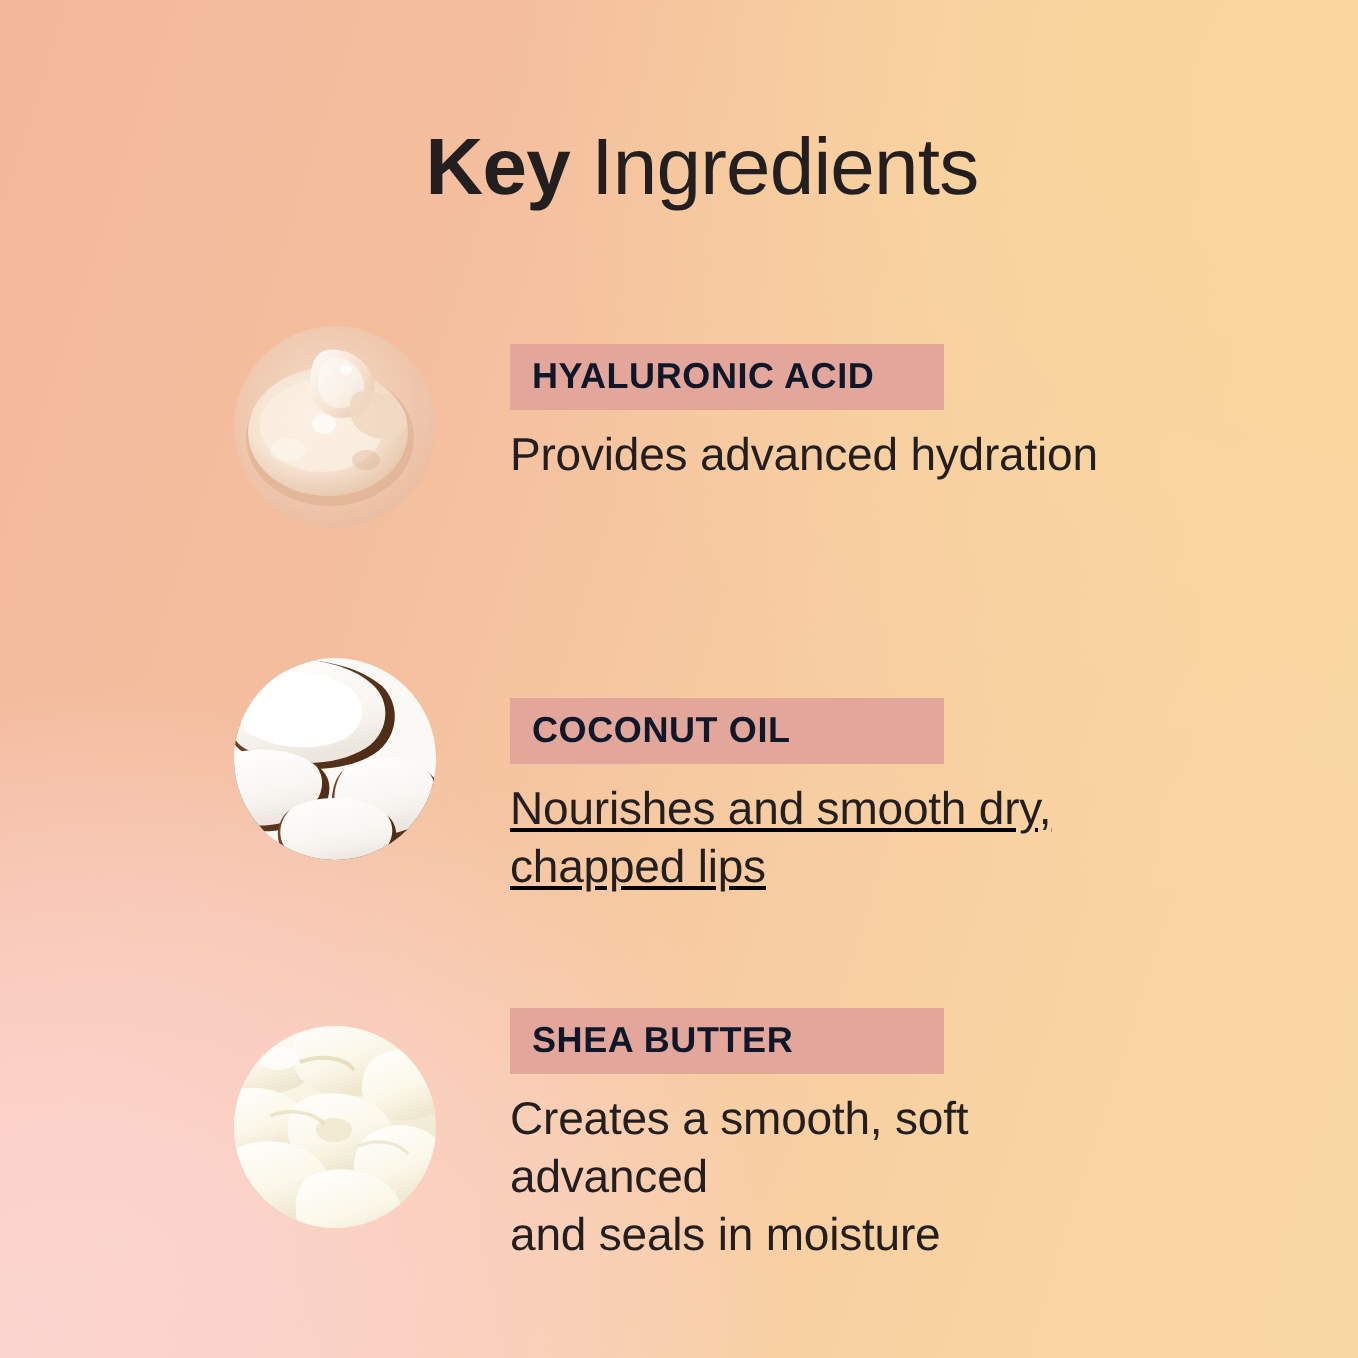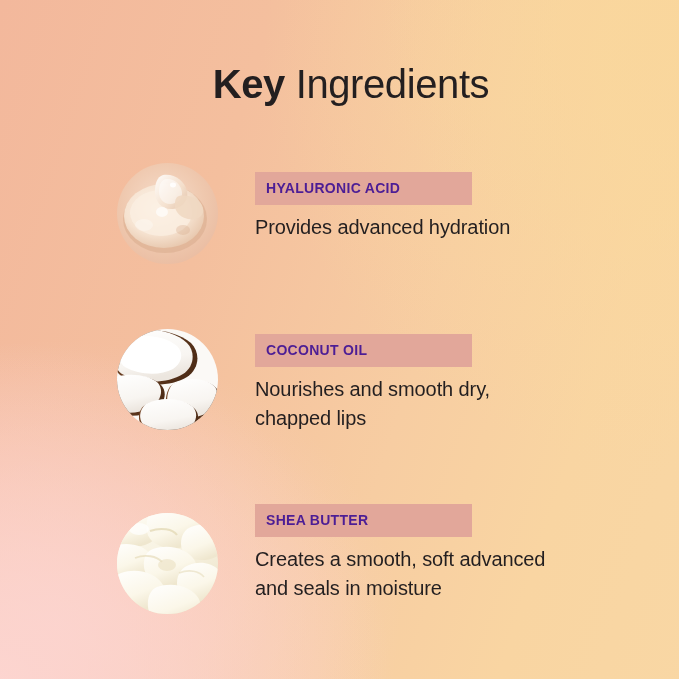--- a/index.html
+++ b/index.html
@@ -80,44 +80,44 @@
     overflow: hidden;
   }
   .thumb svg { display: block; width: 101px; height: 101px; }
 
   .row-text {
     position: absolute;
     left: 138px;
     top: 0;
   }
   .row-0 .row-text { top: 9px; }
-  .row-1 .row-text { top: 5px; }
+  .row-1 .row-text { top: 20px; text-decoration: underline; }
   .row-2 .row-text { top: -9px; }
 
   .label-band {
     display: inline-block;
     background: #e2a79a;
     padding: 5px 10px 6px 11px;
     min-width: 196px;
     box-sizing: content-box;
   }
   .label-band .label-text {
     display: inline-block;
-    color: #4c1d95;
-    font-size: 14px;
+    color: #0f172a;
+    font-size: 18px;
     line-height: 22px;
     font-weight: 700;
     letter-spacing: 0.3px;
     white-space: nowrap;
   }
 
   .desc {
     margin-top: 8px;
     color: #231f20;
-    font-size: 20px;
+    font-size: 23px;
     line-height: 29px;
     font-weight: 400;
     letter-spacing: -0.1px;
     white-space: pre-line;
   }
 </style>
 </head>
 <body>
 
 <div class="poster">

